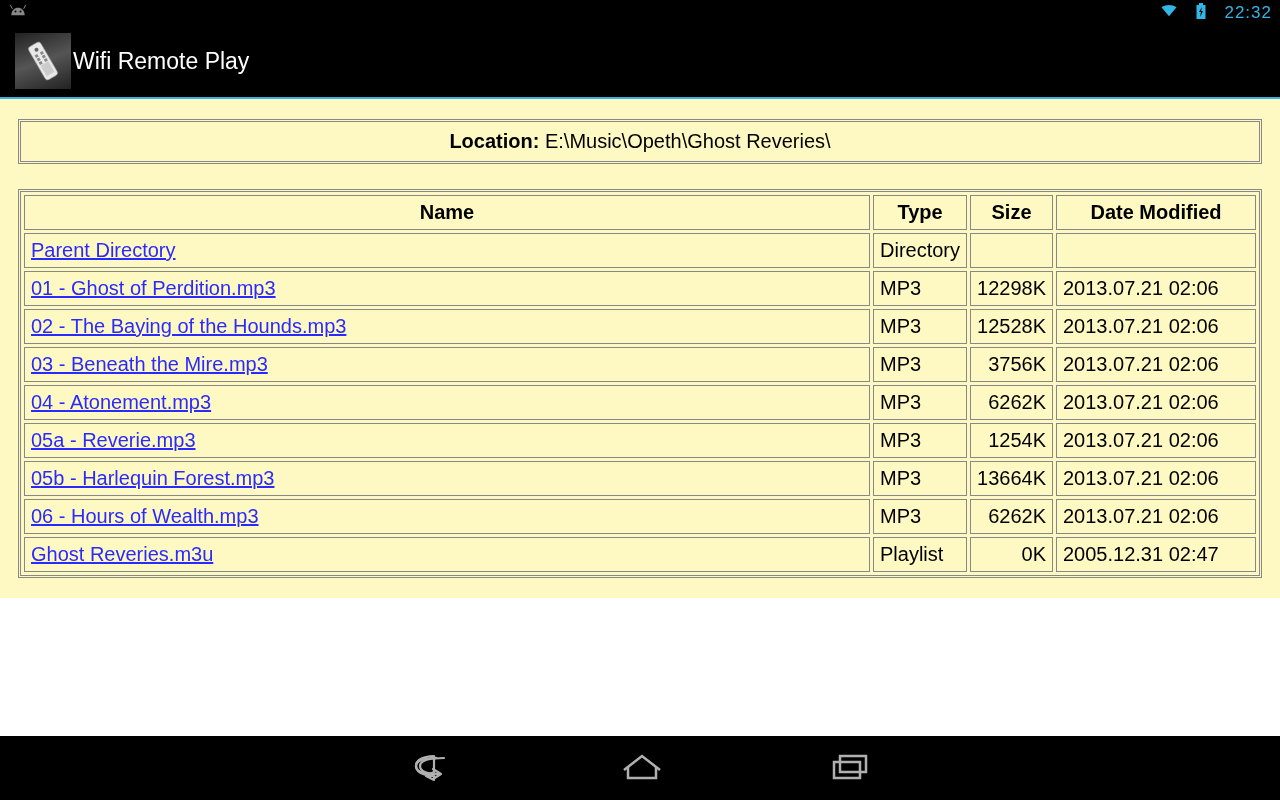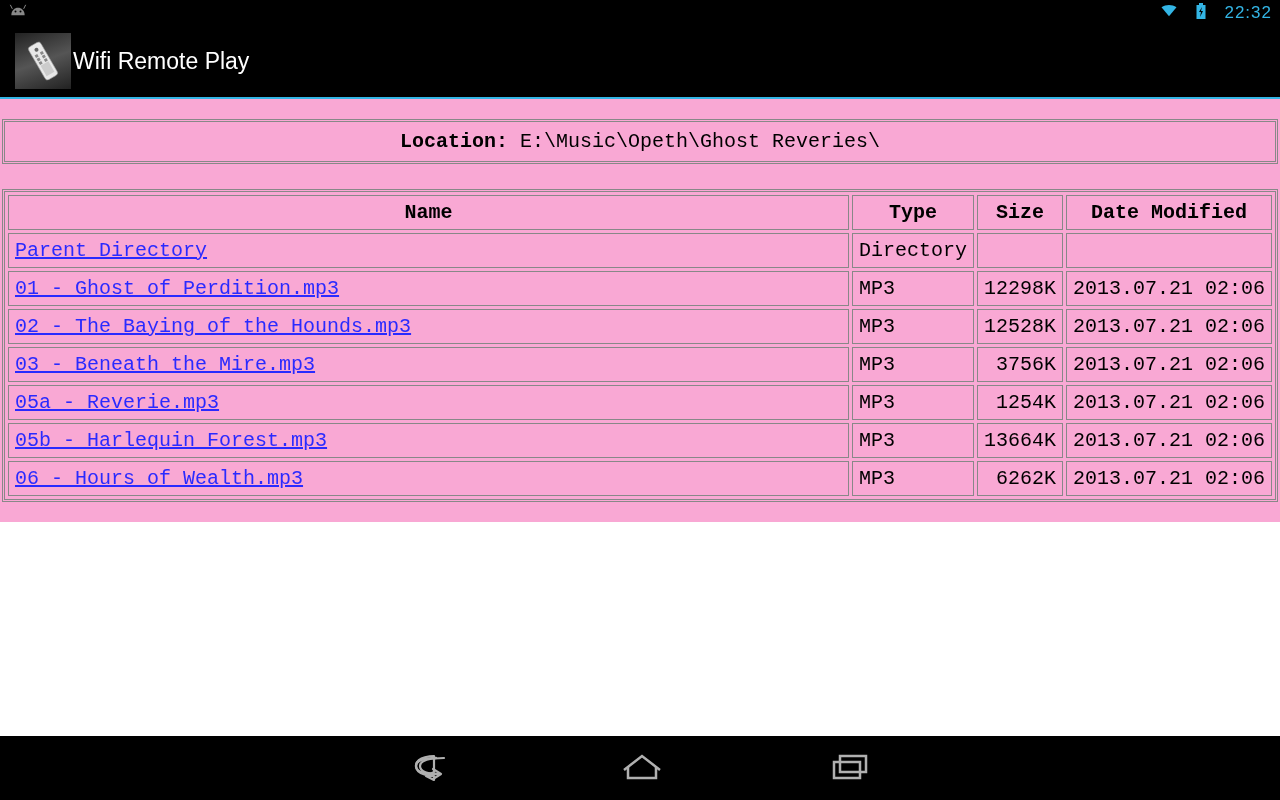--- a/index.html
+++ b/index.html
@@ -44,23 +44,22 @@
       align-items: center;
       justify-content: center;
     }
     .app-icon svg { width: 46px; height: 46px; }
     .app-title {
       color: #fff;
       font-size: 23px;
       font-weight: 400;
     }
     .content {
-      padding: 20px 2px;
-      background: #f9a8d4;
-      font-family: Liberation Mono, monospace;
+      padding: 20px 18px;
+      background: #fef9c3;
     }
     .location-box {
       border: 3px double #888;
       padding: 8px 12px;
       text-align: center;
       font-size: 20px;
       margin-bottom: 25px;
     }
     .location-label { font-weight: bold; }
     .file-table-wrap { border: 3px double #888; }
@@ -191,36 +190,48 @@
             <td class="size">12528K</td>
             <td>2013.07.21 02:06</td>
           </tr>
           <tr>
             <td><a class="file-link" href="#">03 - Beneath the Mire.mp3</a></td>
             <td>MP3</td>
             <td class="size">3756K</td>
             <td>2013.07.21 02:06</td>
           </tr>
           <tr>
+            <td><a class="file-link" href="#">04 - Atonement.mp3</a></td>
+            <td>MP3</td>
+            <td class="size">6262K</td>
+            <td>2013.07.21 02:06</td>
+          </tr>
+          <tr>
             <td><a class="file-link" href="#">05a - Reverie.mp3</a></td>
             <td>MP3</td>
             <td class="size">1254K</td>
             <td>2013.07.21 02:06</td>
           </tr>
           <tr>
             <td><a class="file-link" href="#">05b - Harlequin Forest.mp3</a></td>
             <td>MP3</td>
             <td class="size">13664K</td>
             <td>2013.07.21 02:06</td>
           </tr>
           <tr>
             <td><a class="file-link" href="#">06 - Hours of Wealth.mp3</a></td>
             <td>MP3</td>
             <td class="size">6262K</td>
             <td>2013.07.21 02:06</td>
+          </tr>
+          <tr>
+            <td><a class="file-link" href="#">Ghost Reveries.m3u</a></td>
+            <td>Playlist</td>
+            <td class="size">0K</td>
+            <td>2005.12.31 02:47</td>
           </tr>
         </tbody>
     </table>
   </div>
 </div>
 
 <div class="nav-bar">
   <div>
     <svg viewBox="0 0 48 32">
         <path d="M28 6 C28 6 10 6 10 16 C10 26 28 26 28 26 L28 30 L20 26 L28 22 Z" fill="none" stroke="#b0b0b0" stroke-width="2.2" stroke-linejoin="round"></path>

